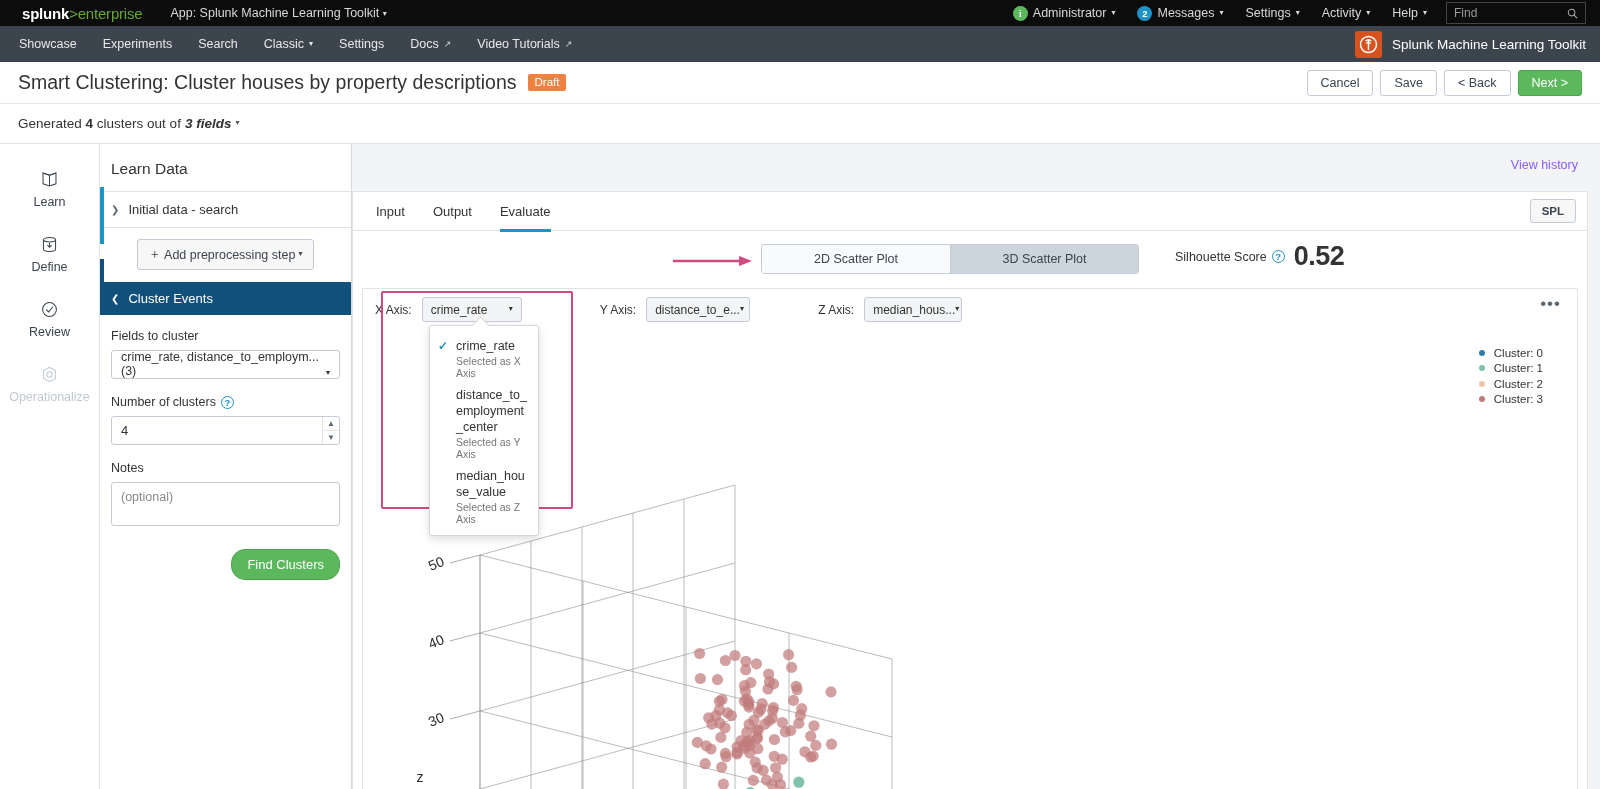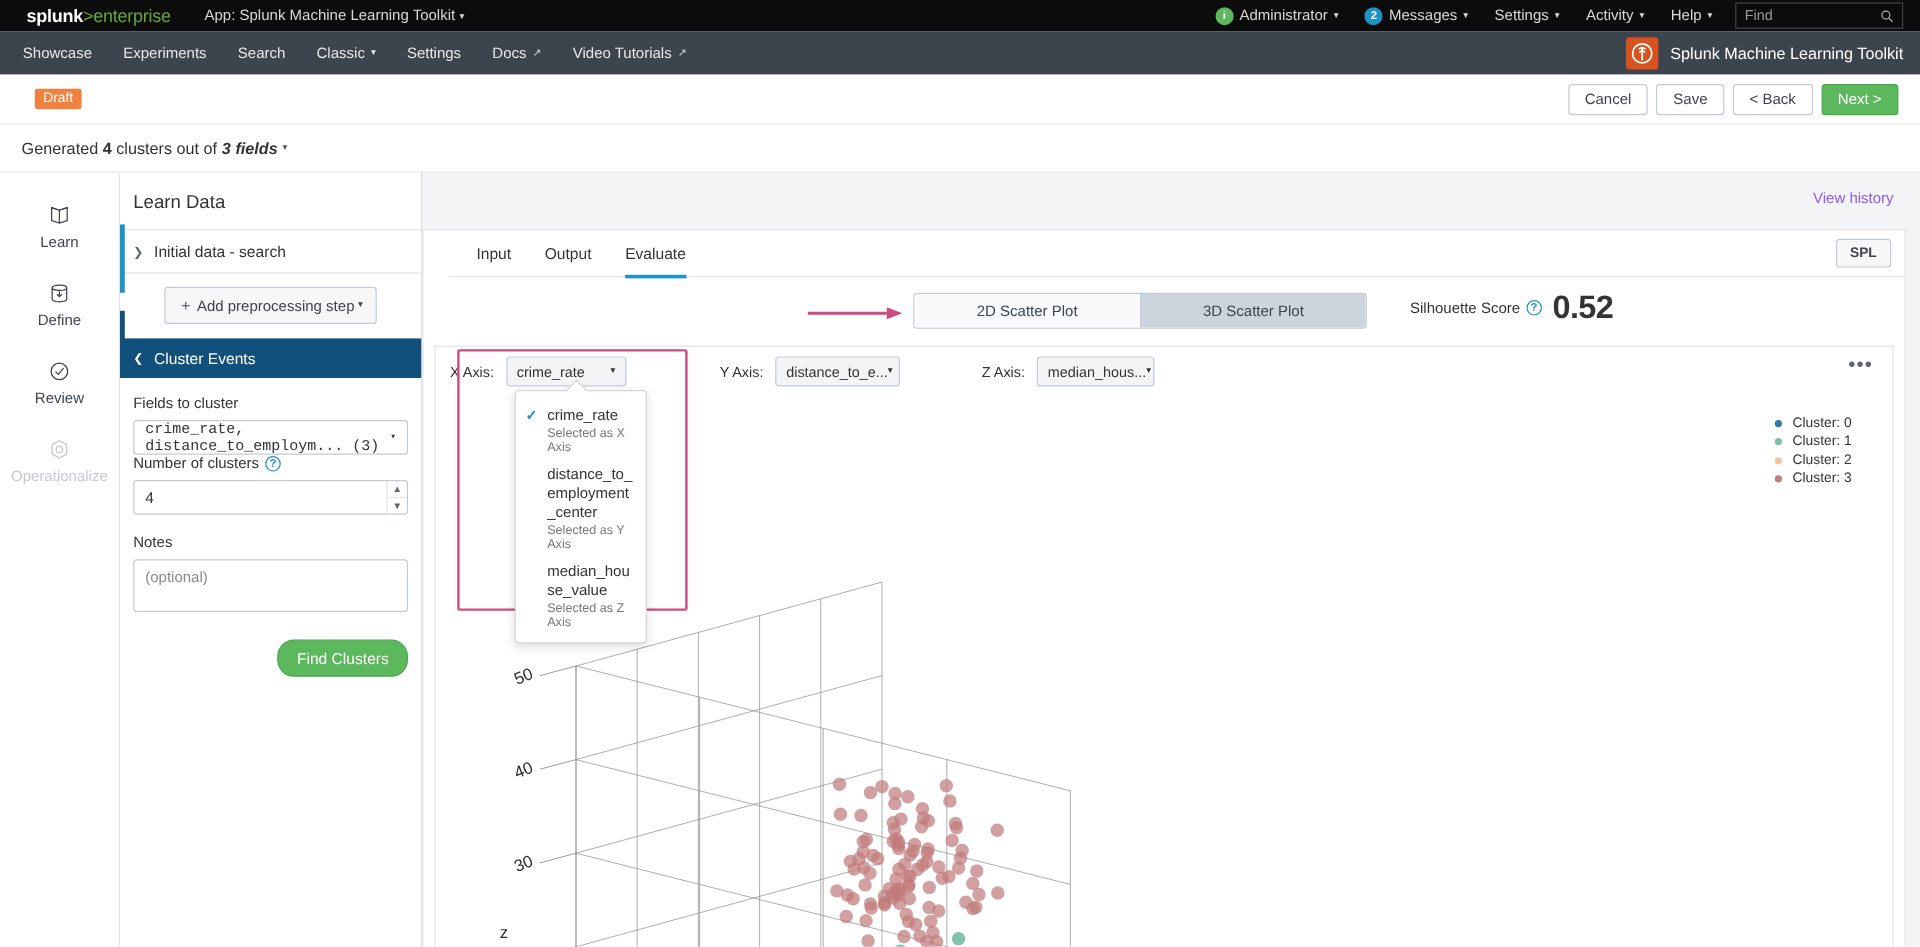--- a/index.html
+++ b/index.html
@@ -120,23 +120,22 @@
   .panel-form { padding: 14px 11px 0; }
   .lbl { font-size: 12.5px; color: #333; margin-bottom: 7px; display: flex; align-items: center; gap: 5px; }
   .help-icon {
     width: 13px; height: 13px; border: 1.3px solid #1e93c6; border-radius: 50%;
     color: #1e93c6; font-size: 9.5px; display: inline-flex; align-items: center;
     justify-content: center; cursor: pointer; font-weight: bold;
   }
   .select-wide {
     width: 100%; height: 29px; border: 1px solid #c3cbd4; border-radius: 3px;
     background: #fff; font-size: 12.5px; color: #333; display: flex;
-    align-items: center; justify-content: space-between; padding: 0 9px; cursor: pointer;
-    margin-bottom: 0;
-    font-family: Liberation Mono, monospace;
+    align-items: flex-end; justify-content: space-between; padding: 0 9px; cursor: pointer;
+    margin-bottom: 16px;
   }
   .num-input {
     width: 100%; height: 29px; border: 1px solid #c3cbd4; border-radius: 3px;
     background: #fff; font-size: 13px; color: #333; display: flex; align-items: center;
     padding: 0 9px; position: relative; margin-bottom: 16px;
   }
   .spinner {
     position: absolute; right: 0; top: 0; bottom: 0; width: 17px;
     border-left: 1px solid #e3e3e3; display: flex; flex-direction: column;
   }
@@ -167,21 +166,21 @@
     height: 47px; display: flex; align-items: flex-start; justify-content: flex-end;
     padding: 14px 22px 0 0;
   }
   .view-history { font-size: 12.5px; color: #8b5cf6; cursor: pointer; }
   .card {
     position: absolute; left: 0; right: 12px; top: 47px; bottom: 0;
     background: #fff; border: 1px solid #e3e3e3; border-bottom: none;
   }
   .tabs {
     height: 39px; border-bottom: 1px solid #e3e3e3; display: flex; align-items: center;
-    padding-left: 9px; position: relative; margin-left: 21px;
+    padding-left: 9px; position: relative;
   }
   .tab {
     font-size: 13px; color: #333; padding: 0 14px; height: 39px; display: flex;
     align-items: center; cursor: pointer; position: relative;
   }
   .tab.active { color: #333; }
   .tab.active::after {
     content: ''; position: absolute; bottom: -1px; left: 14px; right: 14px;
     height: 3px; background: #1e93c6;
   }
@@ -335,20 +334,21 @@
         <path d="M10 4.2 L10 16" stroke="#fff" stroke-width="1.6"></path>
         <path d="M7 6.3 Q10 4 13 6.3" stroke="#fff" stroke-width="1.4" fill="none"></path>
         <path d="M7.4 9 L10 7.4 L12.6 9" stroke="#fff" stroke-width="1.3" fill="none"></path>
       </svg>
     </div>
     <div class="app-title">Splunk Machine Learning Toolkit</div>
   </div>
 </div>
 
 <div class="page-header">
+  <div class="page-title">Smart Clustering: Cluster houses by property descriptions</div>
   <div class="draft-badge">Draft</div>
   <div class="header-btns">
     <button class="btn">Cancel</button>
     <button class="btn">Save</button>
     <button class="btn">&lt; Back</button>
     <button class="btn btn-primary">Next &gt;</button>
   </div>
 </div>
 
 <div class="subheader">

